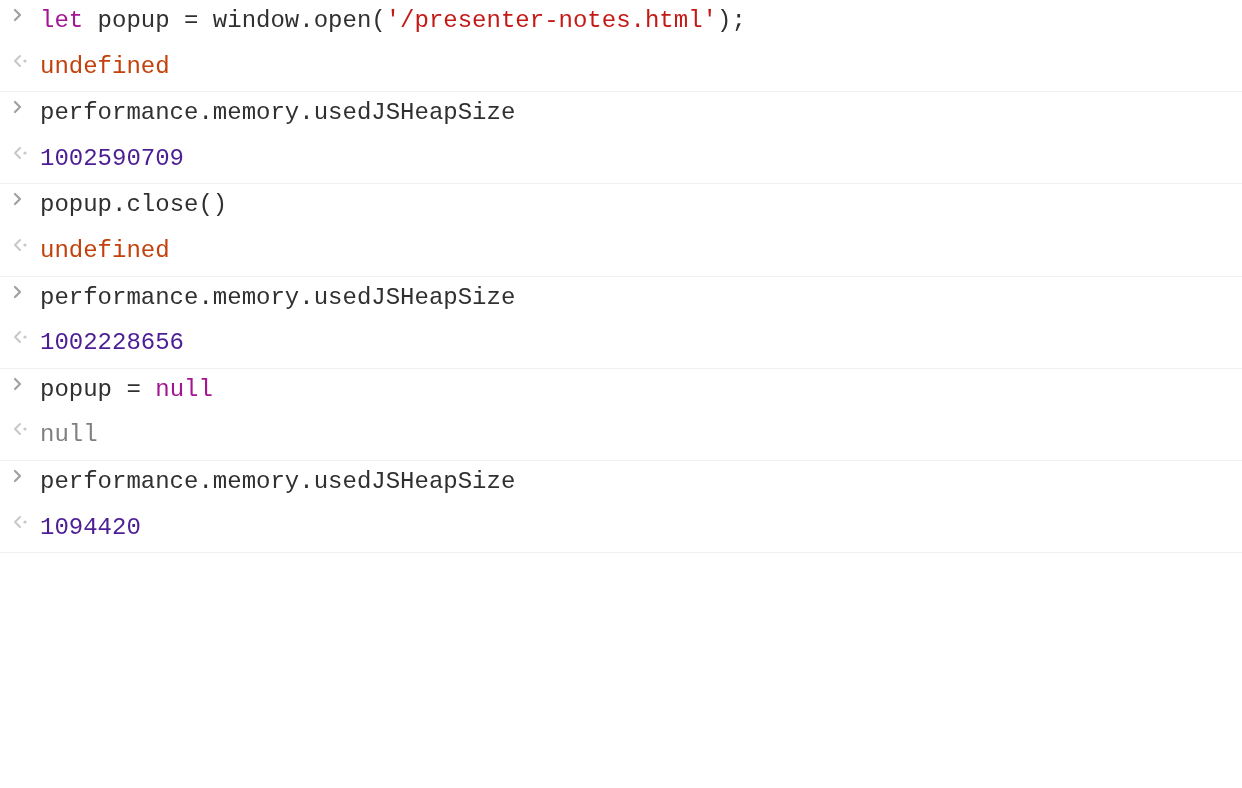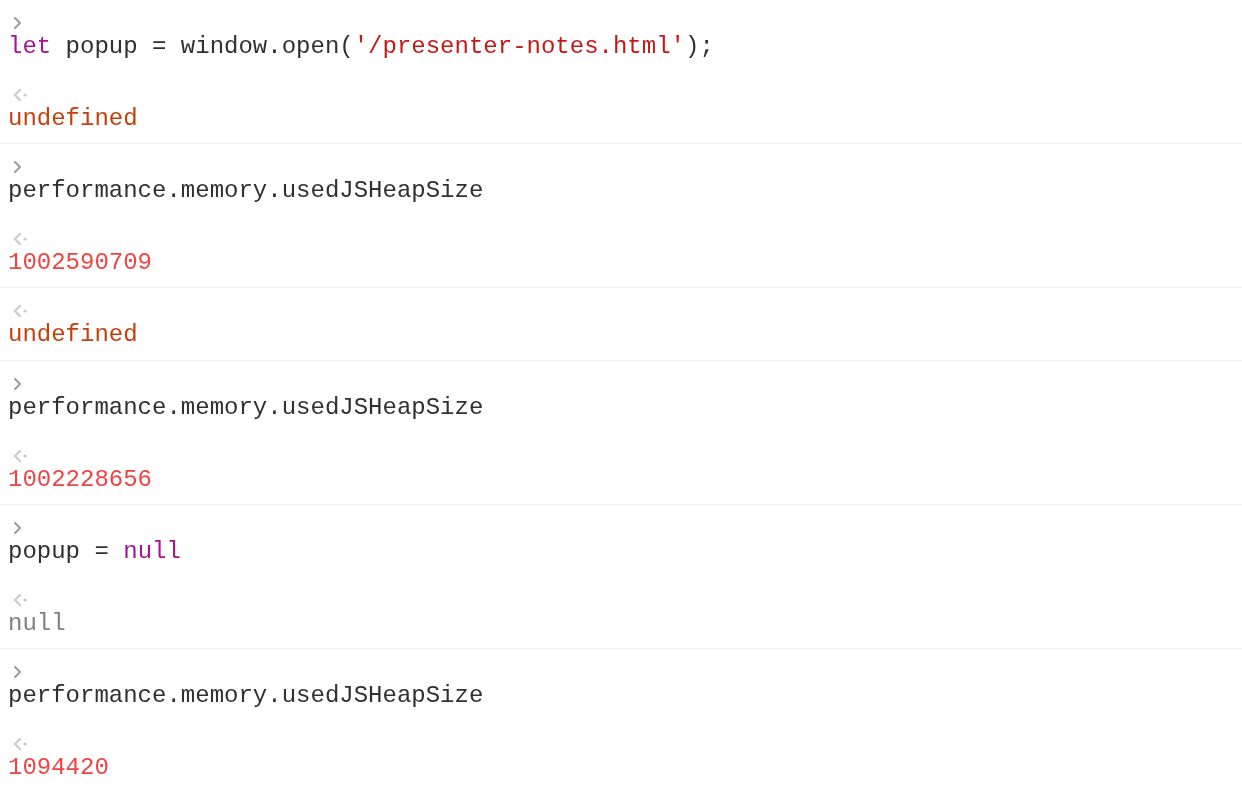--- a/index.html
+++ b/index.html
@@ -12,23 +12,22 @@
       font-size: 24px;
       background: #ffffff;
       color: #303030;
     }
     .console {
       width: 100%;
     }
     .row {
       display: flex;
       align-items: flex-start;
-      padding: 12px 10px 8px 8px;
+      padding: 4px 10px 8px 8px;
       border-bottom: 1px solid #f0f0f0;
-      flex-direction: column;
     }
     .row.input-row {
       border-bottom: none;
     }
     .icon {
       width: 32px;
       flex-shrink: 0;
       display: flex;
       align-items: center;
       justify-content: flex-start;
@@ -40,21 +39,21 @@
     }
     .content {
       flex: 1;
       white-space: pre;
       line-height: 1.4;
     }
     .kw-let { color: #a31593; }
     .kw-null { color: #a31593; }
     .str { color: #c41a16; }
     .punct { color: #303030; }
-    .num { color: #ef4444; }
+    .num { color: #4c1d95; }
     .undef { color: #c2410c; }
     .nullv { color: #808080; }
     .plain { color: #303030; }
   </style>
 </head>
 <body>
 
 <div class="console">
     <div class="row input-row">
       <div class="icon">
@@ -82,20 +81,28 @@
       <div class="content"><span class="plain">performance</span><span class="punct">.</span><span class="plain">memory</span><span class="punct">.</span><span class="plain">usedJSHeapSize</span></div>
     </div>
     <div class="row output-row">
       <div class="icon">
         <svg width="16" height="14" viewBox="0 0 16 14">
           <path d="M8 2 L3 7 L8 12" stroke="#c8c8c8" stroke-width="2" fill="none" stroke-linecap="round" stroke-linejoin="round"></path>
           <circle cx="13" cy="7" r="1.6" fill="#c8c8c8"></circle>
         </svg>
       </div>
       <div class="content"><span class="num">1002590709</span></div>
+    </div>
+    <div class="row input-row">
+      <div class="icon">
+        <svg width="12" height="14" viewBox="0 0 12 14">
+          <path d="M3 2 L8 7 L3 12" stroke="#a0a0a0" stroke-width="2.2" fill="none" stroke-linecap="round" stroke-linejoin="round"></path>
+        </svg>
+      </div>
+      <div class="content"><span class="plain">popup</span><span class="punct">.</span><span class="plain">close</span><span class="punct">()</span></div>
     </div>
     <div class="row output-row">
       <div class="icon">
         <svg width="16" height="14" viewBox="0 0 16 14">
           <path d="M8 2 L3 7 L8 12" stroke="#c8c8c8" stroke-width="2" fill="none" stroke-linecap="round" stroke-linejoin="round"></path>
           <circle cx="13" cy="7" r="1.6" fill="#c8c8c8"></circle>
         </svg>
       </div>
       <div class="content"><span class="undef">undefined</span></div>
     </div>

